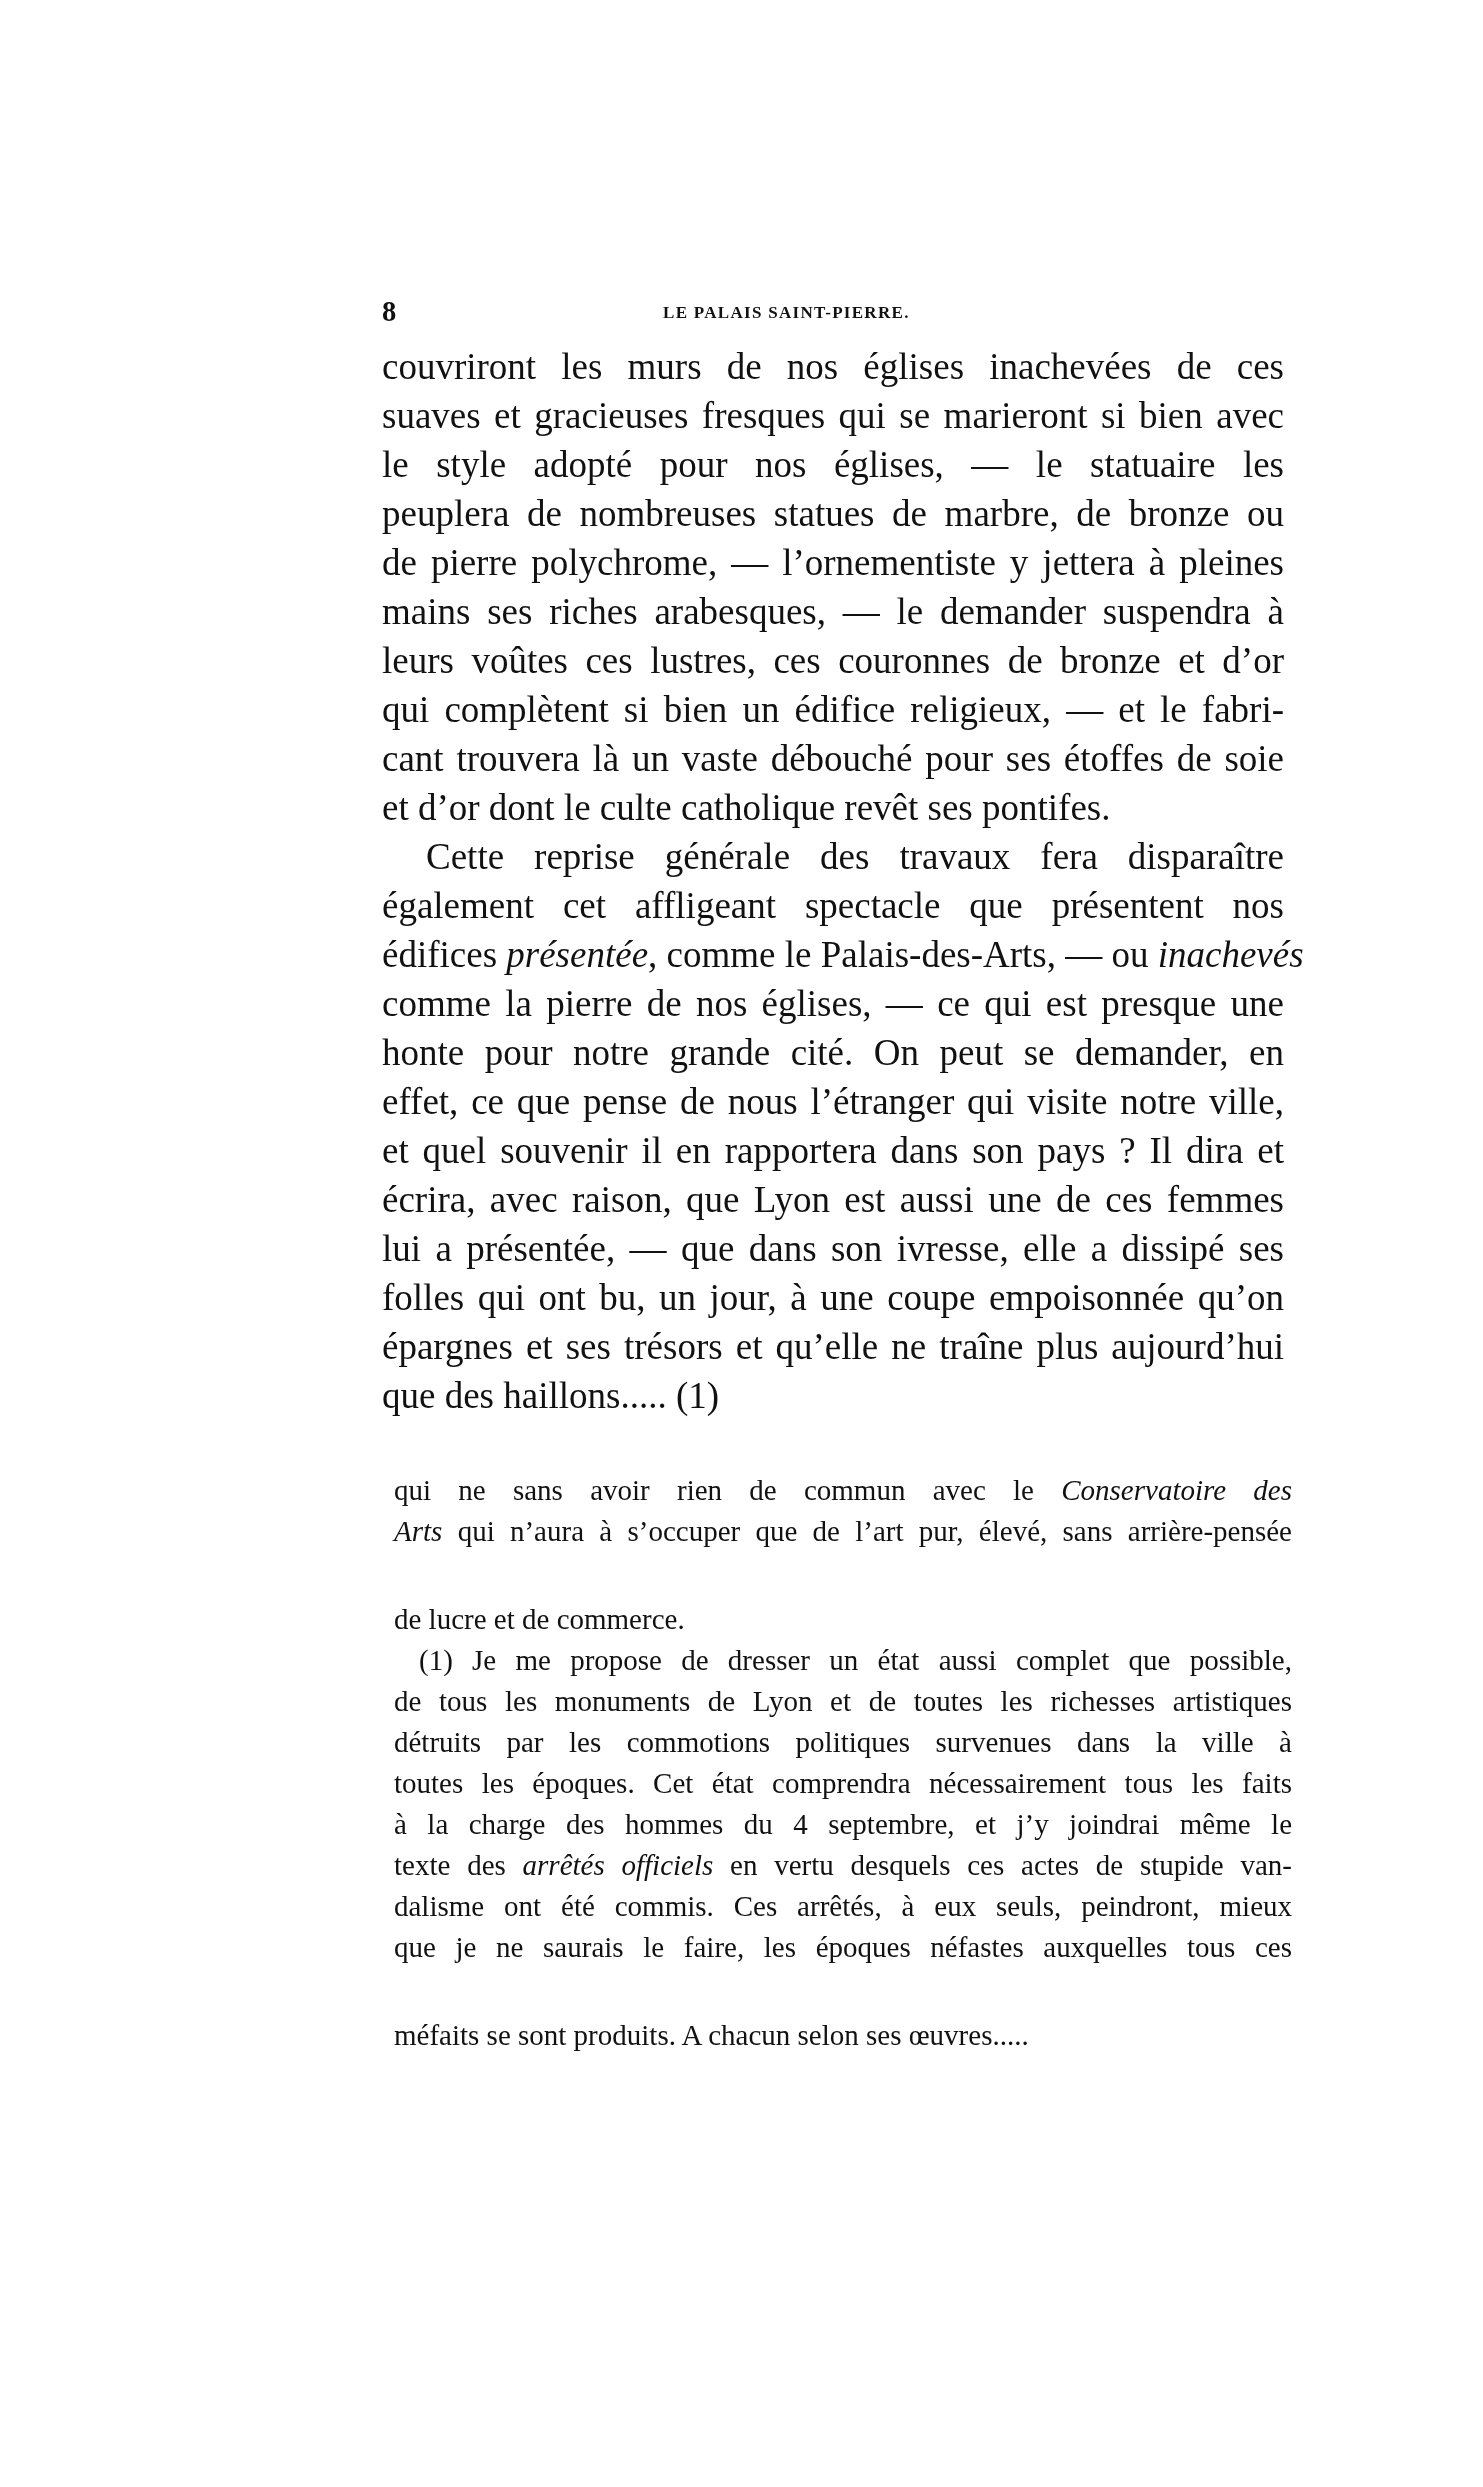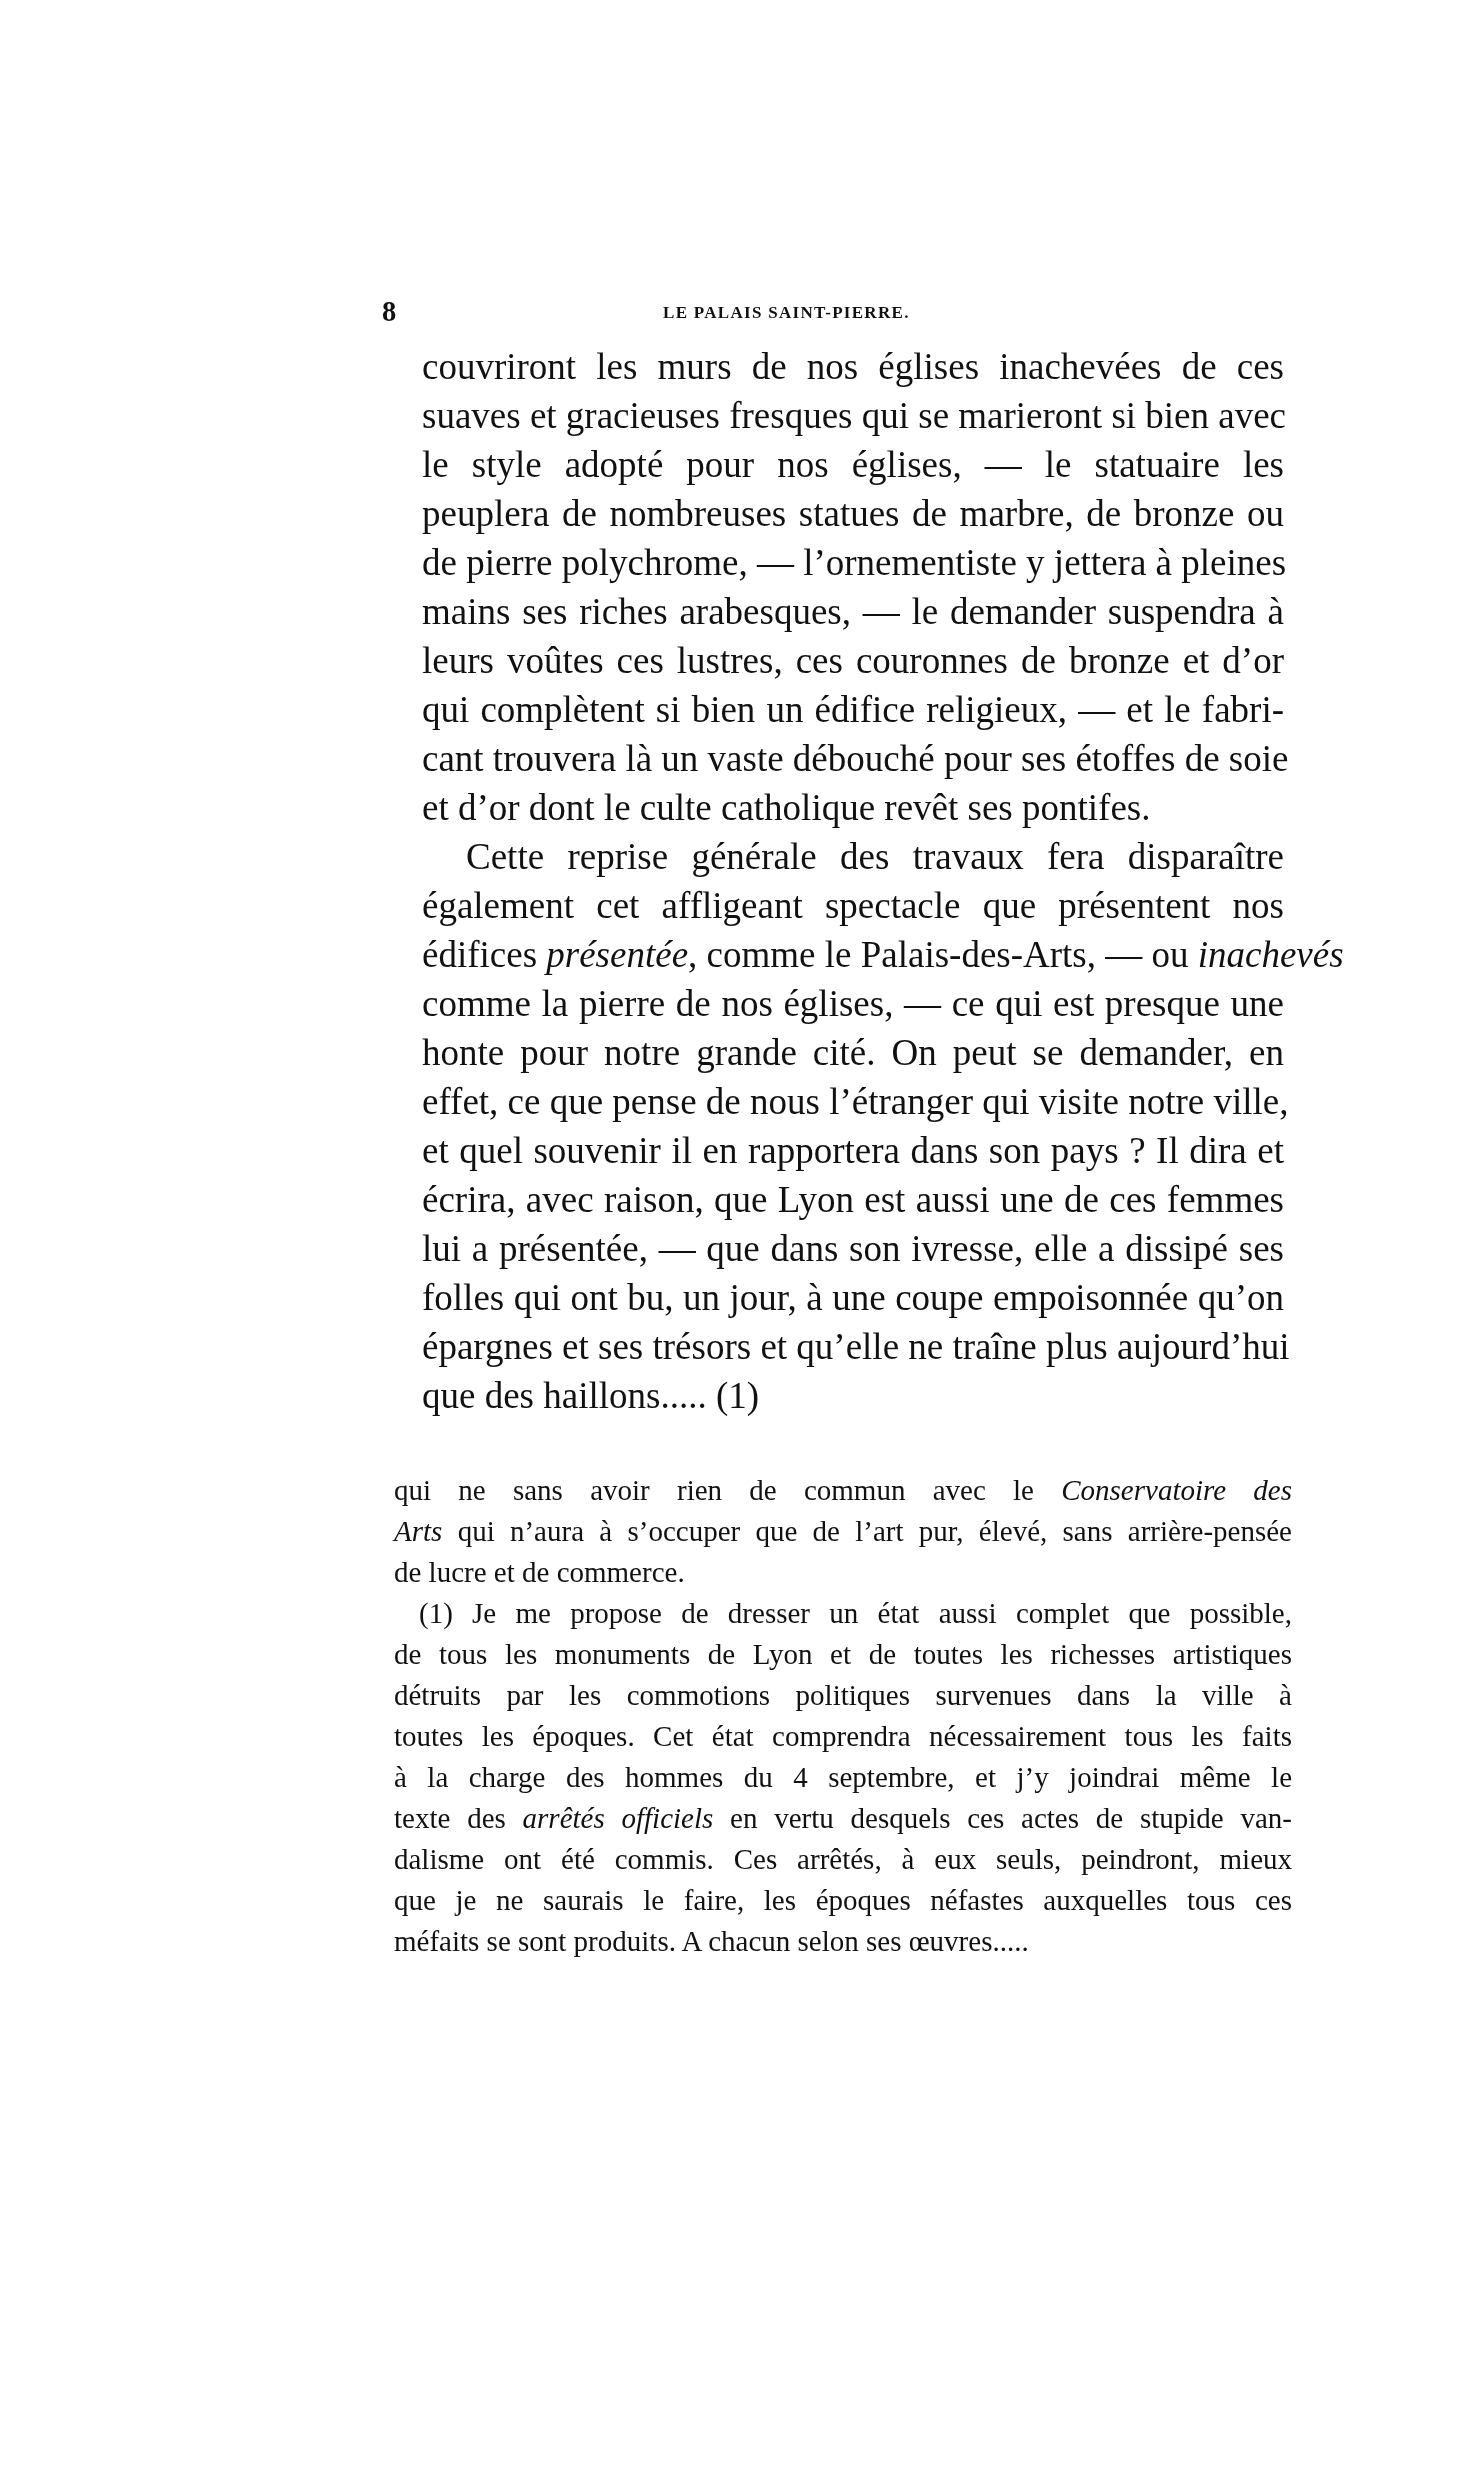--- a/index.html
+++ b/index.html
@@ -8,28 +8,28 @@
   .page { position: absolute; left: 0; top: 0; width: 1484px; height: 2487px; background: #ffffff; }
 
   .running-head { position: absolute; left: 382px; top: 295px; width: 906px; height: 34px; }
   .page-number { position: absolute; left: 0; top: 0; font-size: 28.5px; font-weight: bold; line-height: 34px;
                  font-family: "Liberation Serif", serif; }
   .running-title { position: absolute; left: 281px; top: 3.4px; font-size: 17px; font-weight: bold; letter-spacing: 1.3px;
                    line-height: 30px; font-family: "Liberation Serif", serif; }
 
   .body-text { position: absolute; left: 382px; top: 342px; width: 902px;
                font-family: "Liberation Serif", serif; font-size: 37px; line-height: 49px; }
-  .line { display: block; white-space: nowrap; text-align: justify; text-align-last: justify; height: 49px; margin-left: 40px; }
+  .line { display: block; white-space: nowrap; text-align: justify; text-align-last: justify; height: 49px; }
   .line.last { text-align-last: left; }
   .line.indent { padding-left: 44px; }
 
   .footnotes { position: absolute; left: 394px; top: 1470px; width: 898px;
                font-family: "Liberation Serif", serif; font-size: 29px; line-height: 41px; }
   .fn-line { display: block; white-space: nowrap; text-align: justify; text-align-last: justify; height: 41px; }
-  .fn-line.last { text-align-last: left; }
+  .fn-line.last { text-align-last: left; margin-top: 47px; }
   .fn-line.indent { padding-left: 25px; }
   em { font-style: italic; }
 </style>
 </head>
 <body>
 
 <div class="page">
 
   <div class="running-head">
     <span class="page-number">8</span>

